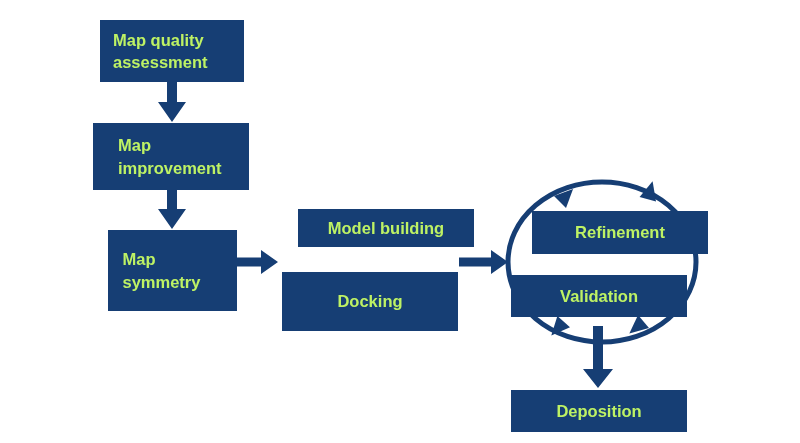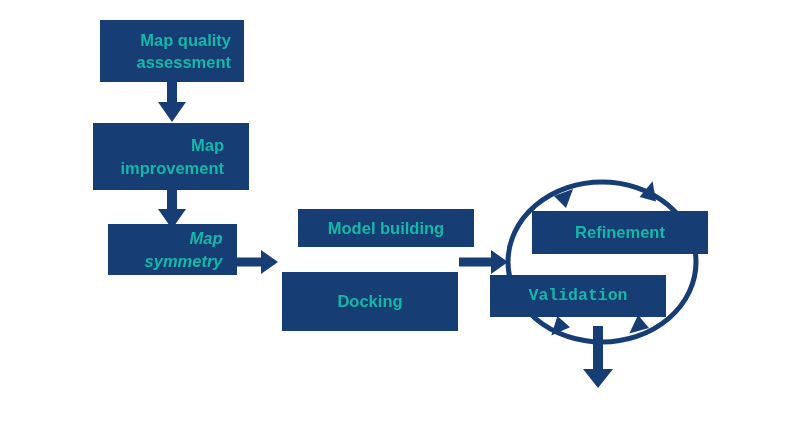--- a/index.html
+++ b/index.html
@@ -18,46 +18,46 @@
   .shapes-layer {
     position: absolute;
     left: 0;
     top: 0;
     z-index: 1;
   }
   .node {
     position: absolute;
     z-index: 2;
     background: #163e74;
-    color: #14b8a6;
+    color: #bef264;
     display: flex;
     align-items: center;
     justify-content: center;
-    text-align: right;
+    text-align: left;
     font-size: 16.5px;
     font-weight: 600;
     line-height: 1.35;
   }
   .node .lbl { display: inline-block; }
 
   
   .n-map-quality     { left: 100px; top: 20px;  width: 144px; height: 62px; }
   .n-map-quality .lbl     { max-width: 118px; }
   .n-map-improvement { left: 93px;  top: 123px; width: 156px; height: 67px; }
   .n-map-improvement .lbl { max-width: 106px; }
-  .n-map-symmetry    { left: 108px; top: 224px; width: 129px; height: 51px; font-style: italic; }
+  .n-map-symmetry    { left: 108px; top: 230px; width: 129px; height: 81px; }
   .n-map-symmetry .lbl    { max-width: 100px; }
 
   
   .n-model-building  { left: 290px; top: 209px; width: 176px; height: 38px; margin-left: 8px; }
   .n-docking         { left: 282px; top: 272px; width: 176px; height: 59px; }
 
   
   .n-refinement      { left: 532px; top: 211px; width: 176px; height: 43px; }
-  .n-validation      { left: 490px; top: 275px; width: 176px; height: 42px; font-family: Liberation Mono, monospace; }
+  .n-validation      { left: 511px; top: 275px; width: 176px; height: 42px; }
   .n-deposition      { left: 511px; top: 390px; width: 176px; height: 42px; }
 </style>
 </head>
 <body>
 
 <div class="canvas">
 
   <svg class="shapes-layer" width="800" height="443" viewBox="0 0 800 443">
 
     <ellipse cx="602" cy="262" rx="94" ry="80" fill="none" stroke="#163e74" stroke-width="5"></ellipse>
@@ -99,14 +99,17 @@
   </div>
 
   <div class="node n-refinement">
     <span class="lbl">Refinement</span>
   </div>
 
   <div class="node n-validation">
     <span class="lbl">Validation</span>
   </div>
 
+  <div class="node n-deposition">
+    <span class="lbl">Deposition</span>
+  </div>
 
 </div>
 
 </body></html>

